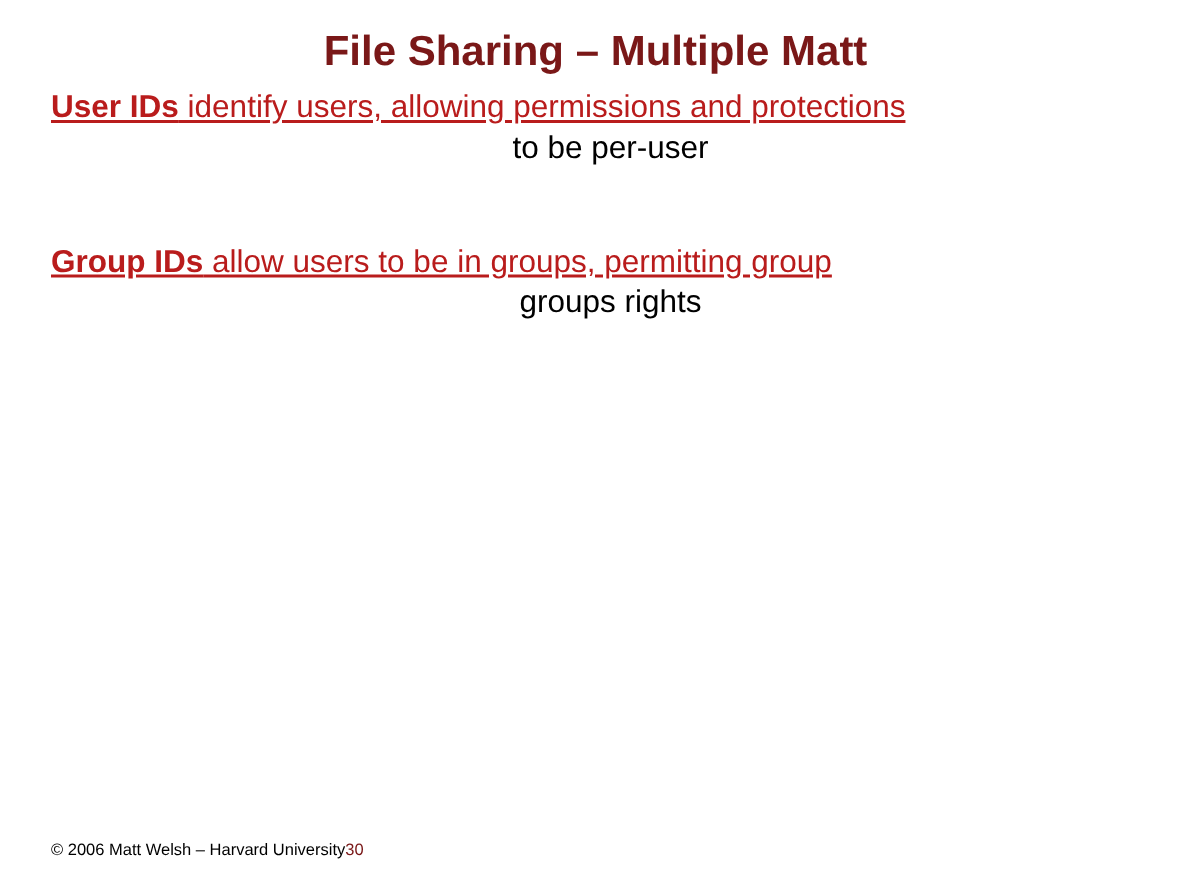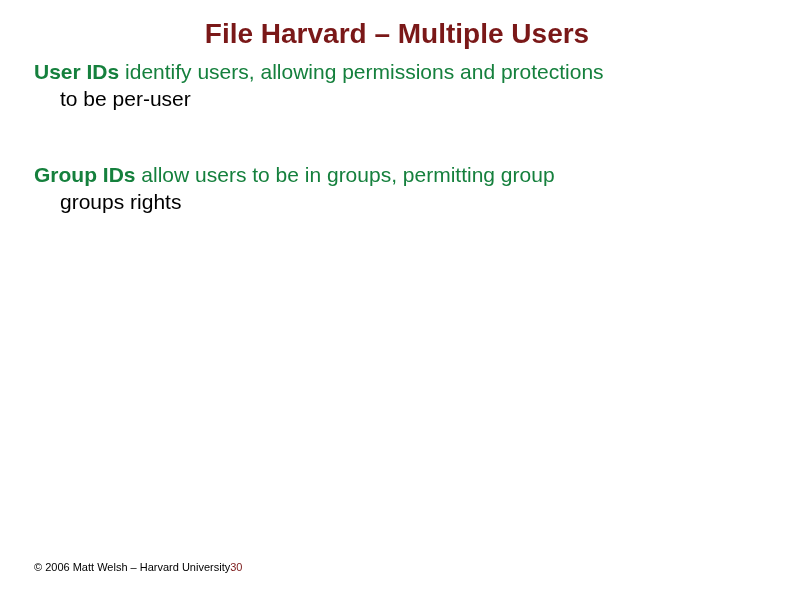--- a/index.html
+++ b/index.html
@@ -24,28 +24,30 @@
     }
     .content {
       padding-left: 34px;
       padding-right: 40px;
     }
     .bullet-block {
       margin-bottom: 48px;
     }
     .bullet-line1 {
       font-size: 21px;
-      color: #15803d;
+      color: #b91c1c;
       line-height: 1.3;
+      text-decoration: underline;
     }
     .bullet-line2 {
       font-size: 21px;
       color: #000000;
       padding-left: 26px;
       line-height: 1.3;
+      text-align: center;
     }
     .bold-term {
       font-weight: bold;
     }
     .footer {
       position: absolute;
       bottom: 22px;
       left: 0;
       right: 0;
       width: 100%;
@@ -60,21 +62,21 @@
       color: #000000;
     }
     .footer-right {
       font-size: 11px;
       color: #7a1818;
     }
   </style>
 </head>
 <body>
 
-<div class="slide-title">File Harvard – Multiple Users</div>
+<div class="slide-title">File Sharing – Multiple Matt</div>
 
 <div class="content">
   <div class="bullet-block">
     <div class="bullet-line1"><span class="bold-term">User IDs</span><span> identify users, allowing permissions and protections</span></div>
     <div class="bullet-line2">to be per-user</div>
   </div>
 
   <div class="bullet-block">
     <div class="bullet-line1"><span class="bold-term">Group IDs</span><span> allow users to be in groups, permitting group</span></div>
     <div class="bullet-line2">groups rights</div>

